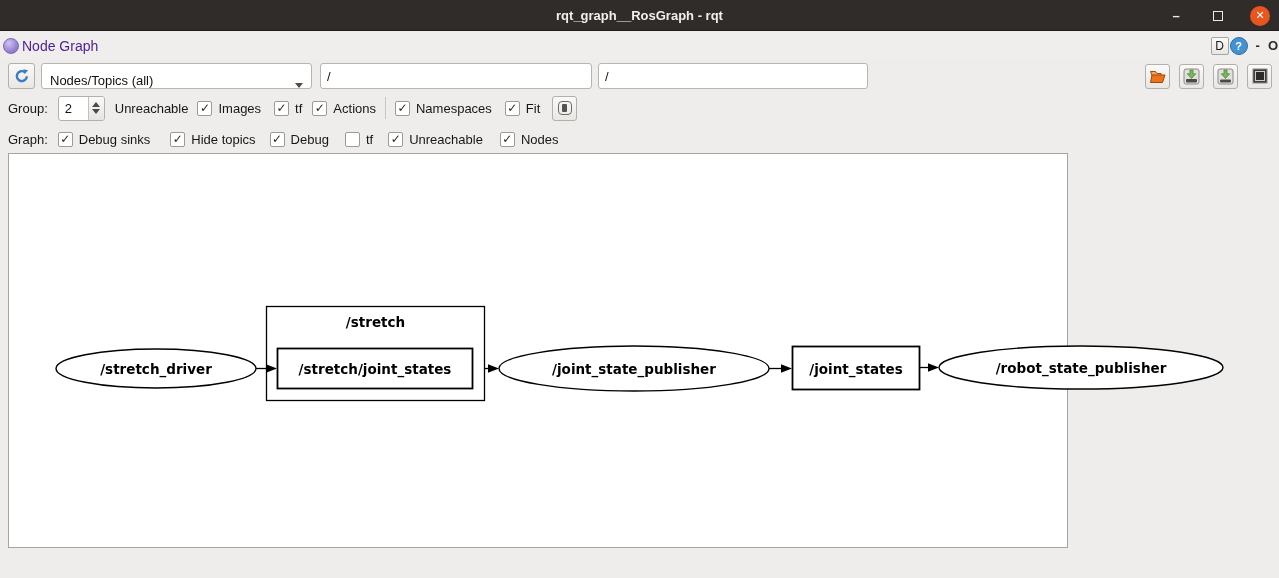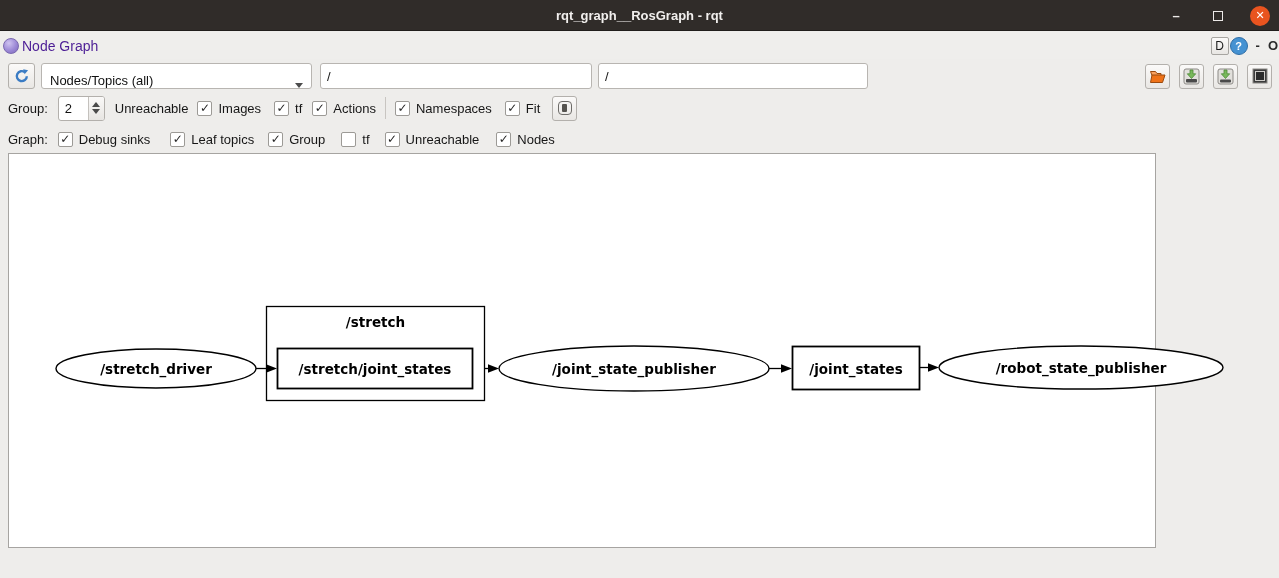--- a/index.html
+++ b/index.html
@@ -116,21 +116,21 @@
   }
   .vsep { width:1px; height:22px; background:#c8c5c1; margin-left:9px; flex:none; }
 
   .fit-btn { margin-left:12px; }
   .fit-icon { width:14px; height:14px; border:1px solid #6e6c69; border-radius:4px;
     display:flex; align-items:center; justify-content:center; }
   .fit-icon-inner { width:5px; height:8px; background:#565450; border-radius:1px; }
 
   
   .canvas {
-    position:absolute; left:8px; top:153px; width:1148px; height:395px;
+    position:absolute; left:8px; top:153px; width:1060px; height:395px;
     background:#fff; border:1px solid #a6a4a1;
   }
   .graph-svg { position:absolute; left:0; top:0; }
   .graph-svg text {
     font-family:"DejaVu Sans",sans-serif; font-weight:700; font-size:13.5px; fill:#000;
   }
 
   .bottom-strip { position:absolute; left:0; top:548px; width:1279px; height:30px; background:#eeedeb; }
 </style>
 </head>
@@ -245,25 +245,25 @@
 
 <div class="row row3">
   <span class="lbl">Graph:</span>
 
   <div class="cb-group" style="margin-left:10px">
     <span class="checkbox">✓</span>
     <span class="lbl">Debug sinks</span>
   </div>
   <div class="cb-group" style="margin-left:20px">
     <span class="checkbox">✓</span>
-    <span class="lbl">Leaf topics</span>
+    <span class="lbl">Hide topics</span>
   </div>
   <div class="cb-group" style="margin-left:14px">
     <span class="checkbox">✓</span>
-    <span class="lbl">Group</span>
+    <span class="lbl">Debug</span>
   </div>
   <div class="cb-group" style="margin-left:16px">
     <span class="checkbox"></span>
     <span class="lbl">tf</span>
   </div>
   <div class="cb-group" style="margin-left:15px">
     <span class="checkbox">✓</span>
     <span class="lbl">Unreachable</span>
   </div>
   <div class="cb-group" style="margin-left:17px">

